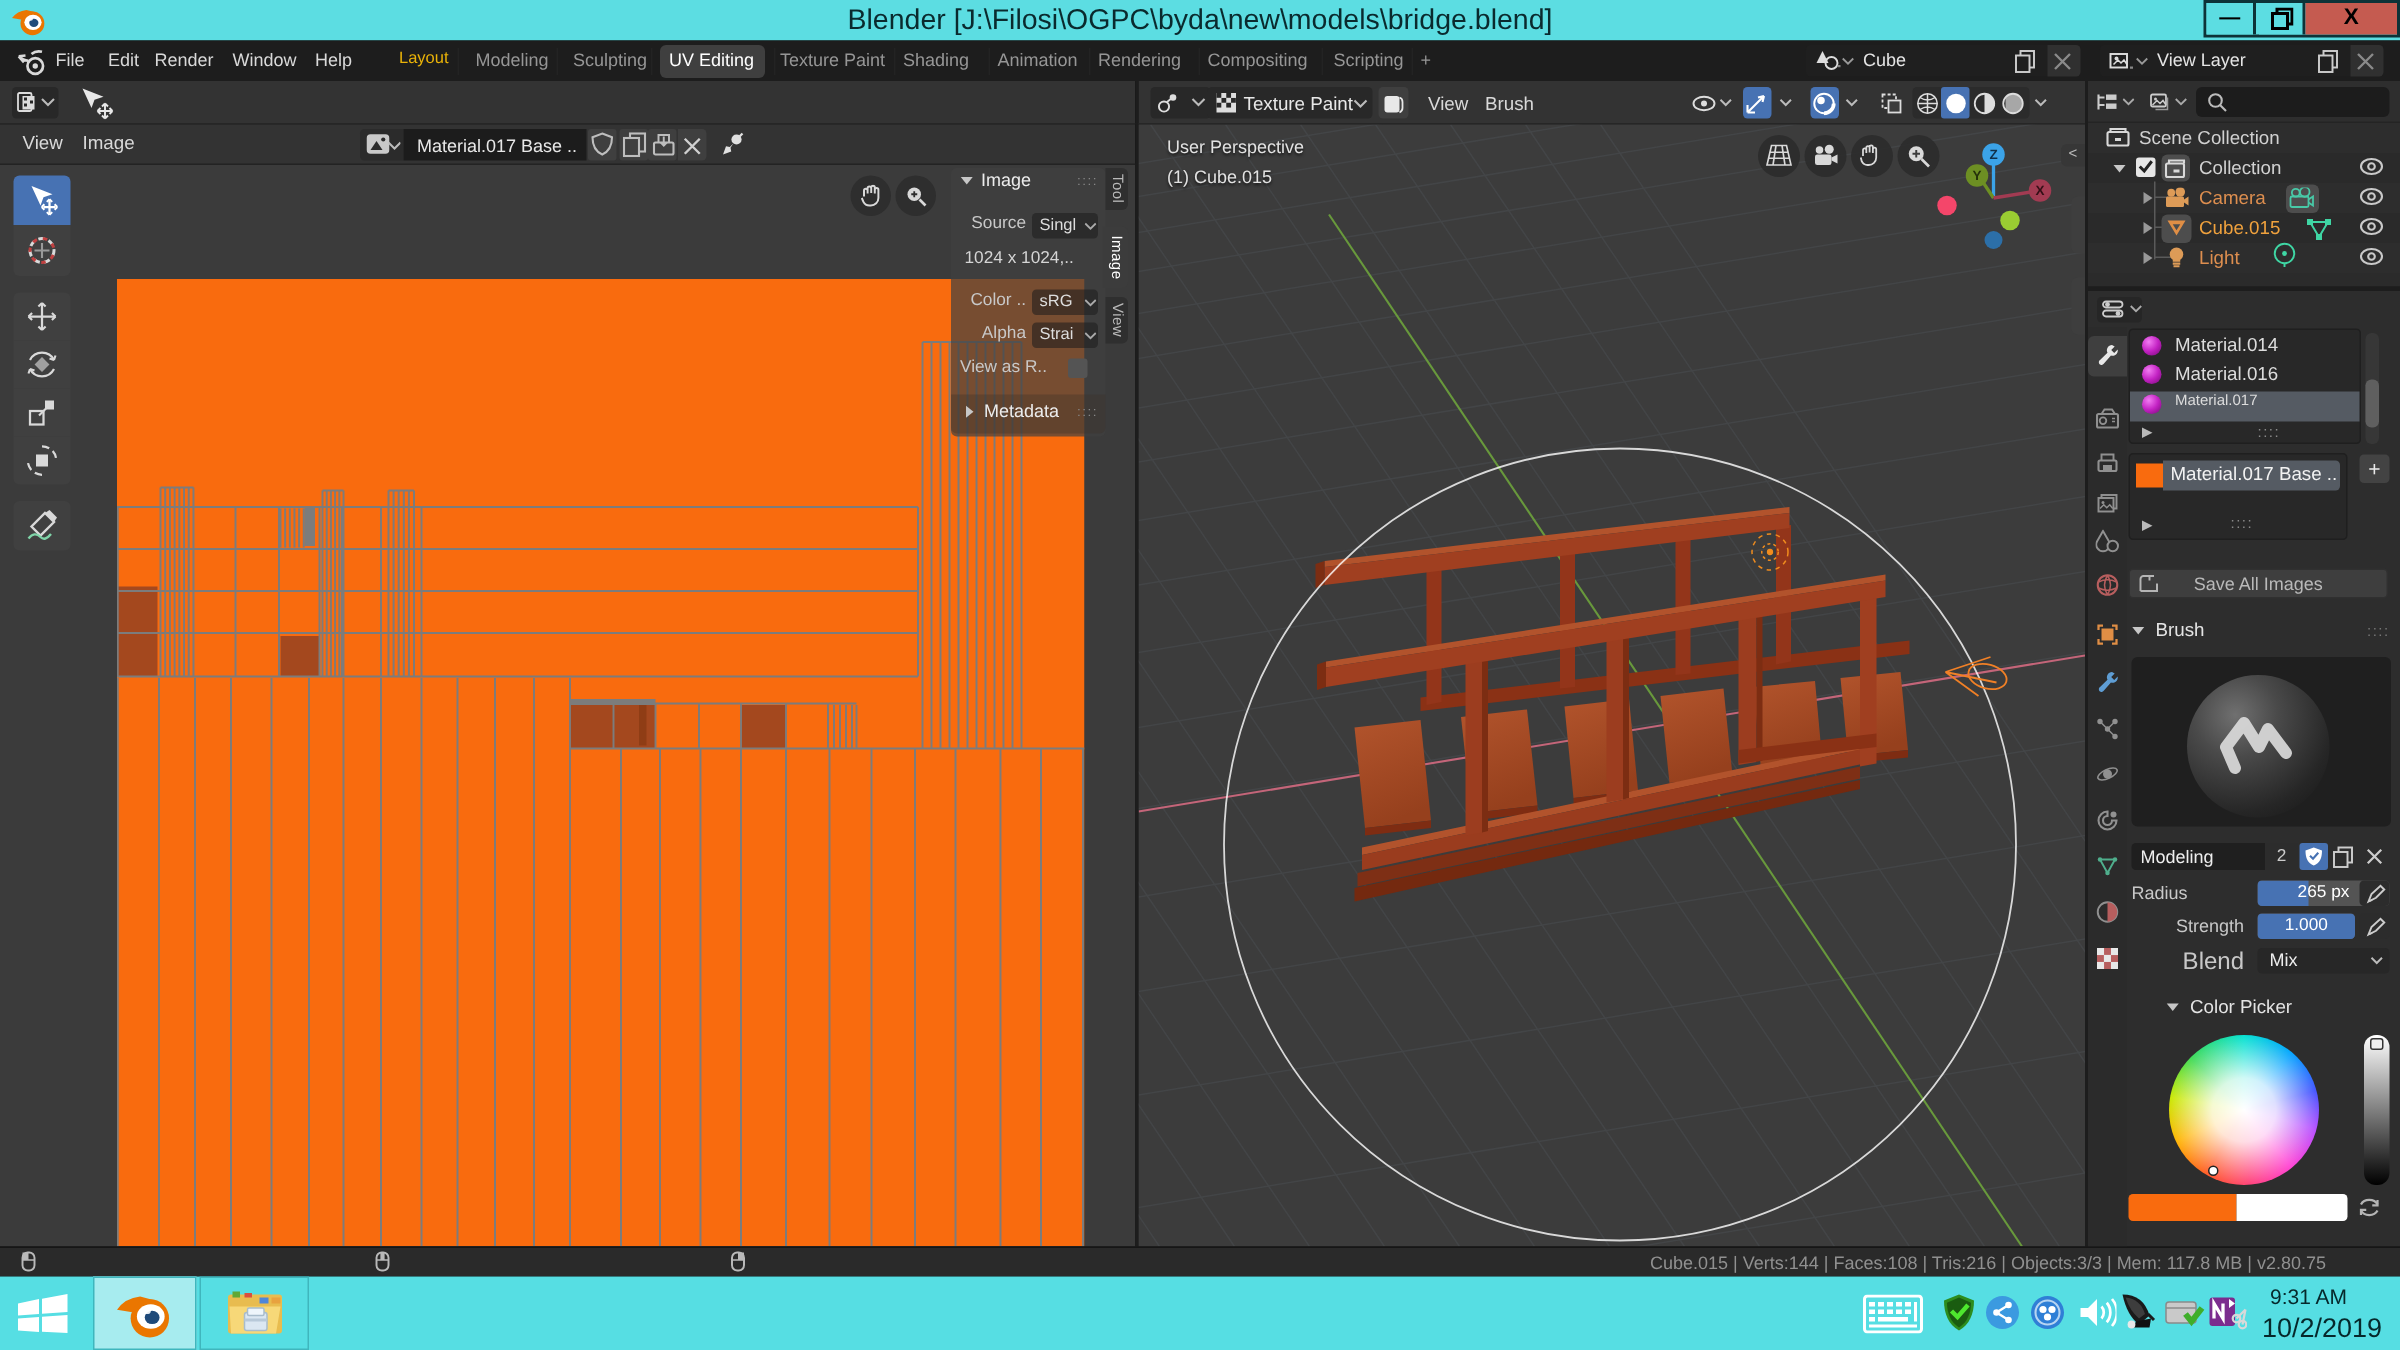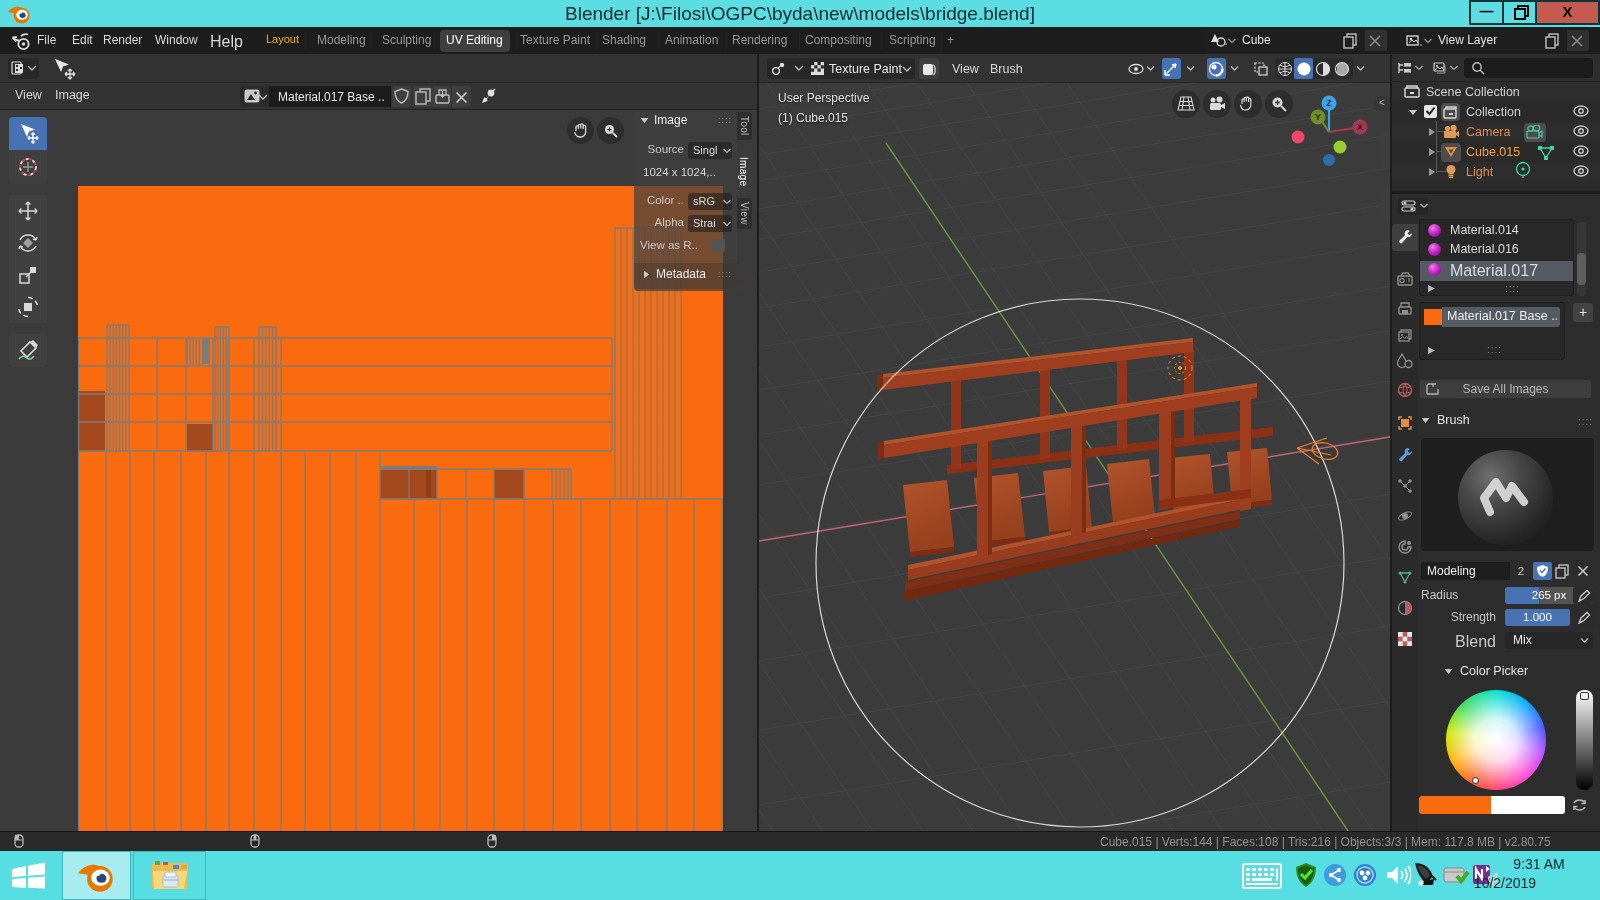--- a/index.html
+++ b/index.html
@@ -33,21 +33,21 @@
 <svg width="20" height="20" viewBox="0 0 20 20" style="position:absolute;left:11px;top:32px">
     <circle cx="12.5" cy="12" r="5.2" stroke="#d9d9d9" stroke-width="1.8" fill="none"></circle>
     <circle cx="12.5" cy="12" r="1.8" fill="#d9d9d9"></circle>
     <path d="M8 8.5 Q4.5 8.5 1.5 5.5 M1.5 5.5 L6 5 M1.5 5.5 L5 9.5" stroke="#d9d9d9" stroke-width="1.8" fill="none"></path>
     <path d="M10 4 Q13 1.5 17 2.5" stroke="#d9d9d9" stroke-width="1.8" fill="none"></path>
   </svg>
 <div class="abs" style="left:37px;top:33px;color:#d9d9d9;font-size:12px">File</div>
 <div class="abs" style="left:72px;top:33px;color:#d9d9d9;font-size:12px">Edit</div>
 <div class="abs" style="left:103px;top:33px;color:#d9d9d9;font-size:12px">Render</div>
 <div class="abs" style="left:155px;top:33px;color:#d9d9d9;font-size:12px">Window</div>
-<div class="abs" style="left:210px;top:33px;color:#d9d9d9;font-size:16px">Help</div>
+<div class="abs" style="left:210px;top:33px;color:#d9d9d9;font-size:12px">Help</div>
 <div class="abs" style="left:440px;top:30px;width:70px;height:22px;background:#3f3f3f;border-radius:4px"></div>
 <div class="abs" style="left:266px;top:33px;color:#eab308;font-size:11px">Layout</div>
 <div class="abs" style="left:317px;top:33px;color:#969696;font-size:12px">Modeling</div>
 <div class="abs" style="left:382px;top:33px;color:#969696;font-size:12px">Sculpting</div>
 <div class="abs" style="left:446px;top:33px;color:#ffffff;font-size:12px">UV Editing</div>
 <div class="abs" style="left:520px;top:33px;color:#969696;font-size:12px">Texture Paint</div>
 <div class="abs" style="left:602px;top:33px;color:#969696;font-size:12px">Shading</div>
 <div class="abs" style="left:665px;top:33px;color:#969696;font-size:12px">Animation</div>
 <div class="abs" style="left:732px;top:33px;color:#969696;font-size:12px">Rendering</div>
 <div class="abs" style="left:805px;top:33px;color:#969696;font-size:12px">Compositing</div>
@@ -644,21 +644,21 @@
 <svg width="15" height="15" viewBox="0 0 15 15" style="position:absolute;left:1427px;top:262px">
     <defs>
       <radialGradient id="mg262" cx="0.35" cy="0.3" r="0.8">
         <stop offset="0" stop-color="#f27bf2"></stop>
         <stop offset="0.6" stop-color="#c322c3"></stop>
         <stop offset="1" stop-color="#8d118d"></stop>
       </radialGradient>
     </defs>
     <circle cx="7.5" cy="7.5" r="6.5" fill="url(#mg262)"></circle>
   </svg>
-<div class="abs" style="left:1450px;top:262px;color:#dcdcdc;font-size:16px">Material.017</div>
+<div class="abs" style="left:1450px;top:262px;color:#dcdcdc;font-size:10px">Material.017</div>
 <svg width="9" height="9" viewBox="0 0 9 9" style="position:absolute;left:1427px;top:284px">
     <path d="M1 1 L8 4.5 L1 8 Z" fill="#b9b9b9"></path>
   </svg>
 <div class="abs" style="left:1505px;top:283px;color:#8a8a8a;font-size:10px;letter-spacing:1px">::::</div>
 <div class="abs" style="left:1577px;top:253px;width:9px;height:32px;background:#6b6b6b;border-radius:4px"></div>
 <div class="abs" style="left:1577px;top:222px;width:9px;height:74px;background:#4a4a4a;border-radius:4px;opacity:0.35"></div>
 <div class="abs" style="left:1419px;top:302px;width:146px;height:58px;background:#282828;border:1px solid #1f1f1f;border-radius:3px"></div>
 <div class="abs" style="left:1424px;top:309px;width:18px;height:16px;background:#f96b0e"></div>
 <div class="abs" style="left:1442px;top:307px;width:118px;height:20px;background:#555b63;border-radius:0 3px 3px 0"></div>
 <div class="abs" style="left:1447px;top:309px;color:#f2f2f2;font-size:12.5px">Material.017 Base ..</div>
@@ -831,12 +831,12 @@
   </svg>
 <svg width="26" height="24" viewBox="0 0 26 24" style="position:absolute;left:1472px;top:863px">
     <rect x="1" y="2" width="17" height="19" rx="2" fill="#7b2d8e"></rect>
     <path d="M4 16 V6 l6 10 V6" stroke="#fff" stroke-width="2.2" fill="none"></path>
     <path d="M14 3 l4 3 -4 3" fill="#fff"></path>
     <circle cx="19" cy="16" r="2.5" fill="none" stroke="#d9d9d9" stroke-width="1.5"></circle>
     <circle cx="23" cy="20" r="2.5" fill="none" stroke="#d9d9d9" stroke-width="1.5"></circle>
     <path d="M19 16 L25 10 M23 20 L25 10" stroke="#d9d9d9" stroke-width="1.5"></path>
   </svg>
 <div class="abs" style="left:1494px;top:856px;width:90px;text-align:center;color:#06282b;font-size:14px">9:31 AM</div>
-<div class="abs" style="left:1460px;top:875px;width:90px;text-align:center;color:#06282b;font-size:14px">10/2/2019</div>
+<div class="abs" style="left:1503px;top:875px;width:90px;text-align:center;color:#06282b;font-size:18px">10/2/2019</div>
 </body></html>

